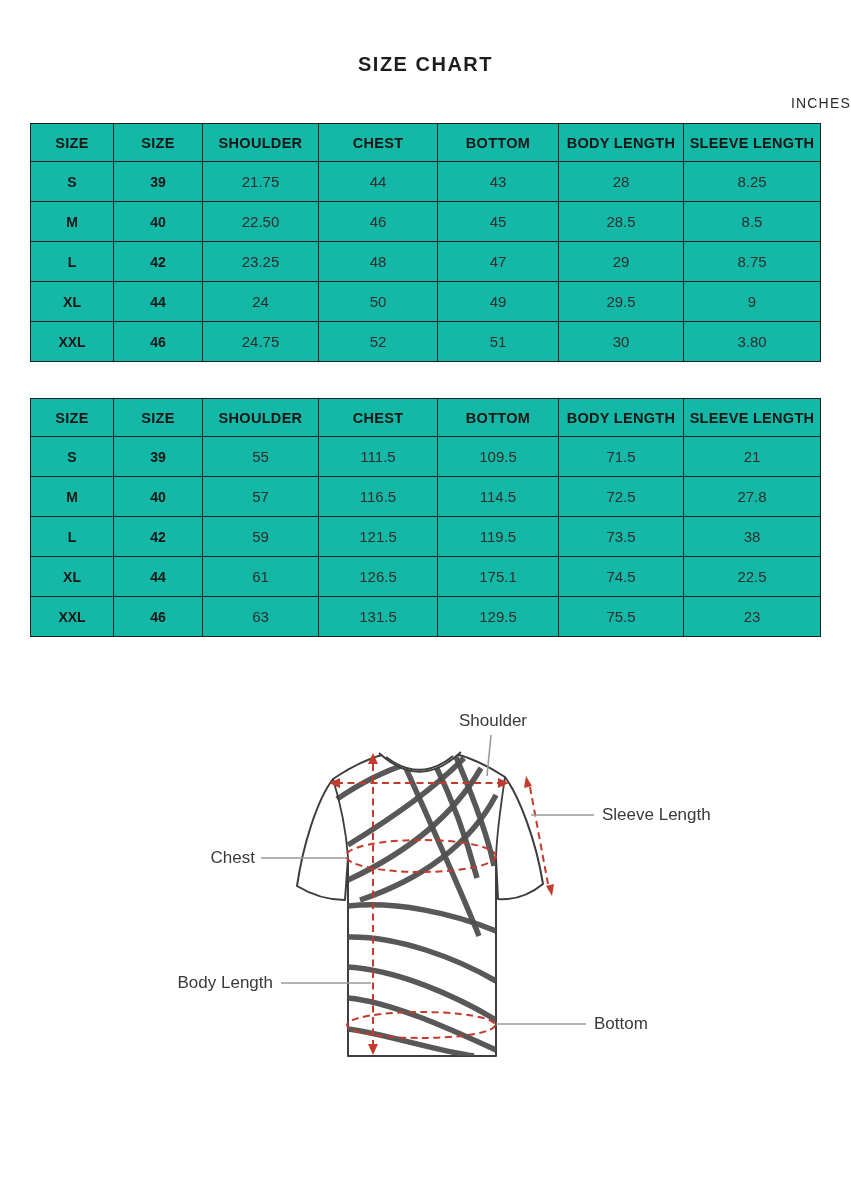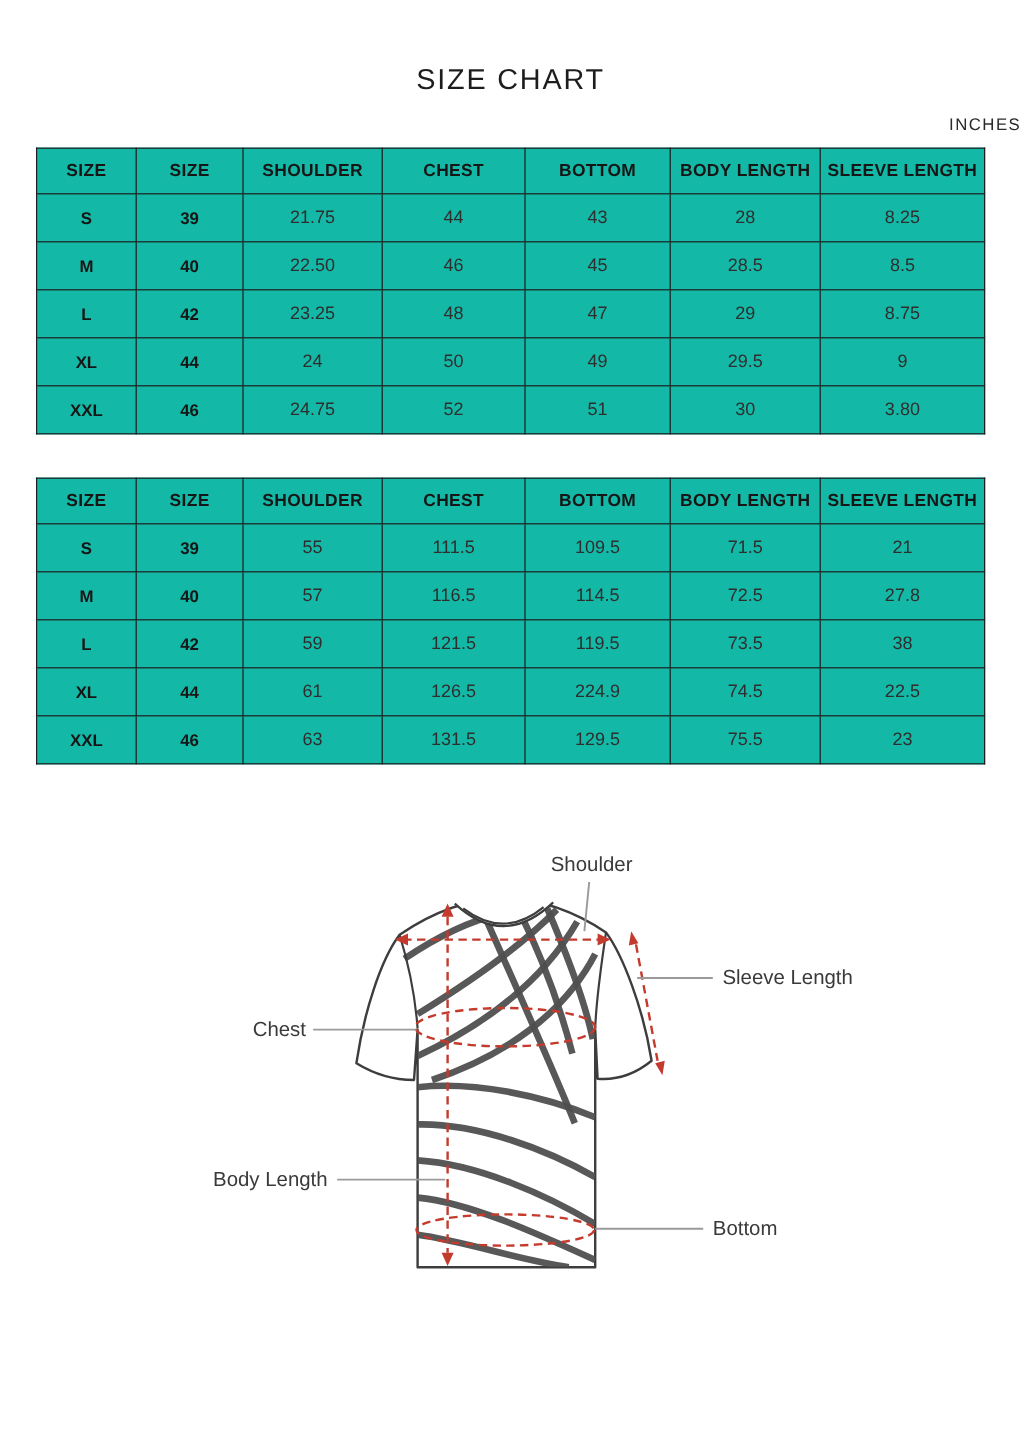--- a/index.html
+++ b/index.html
@@ -9,21 +9,21 @@
     font-family: "Liberation Sans", sans-serif;
     position: relative;
     overflow: hidden;
   }
   .page { position: absolute; inset: 0; width: 851px; height: 1200px; }
 
   
   .page-title {
     position: absolute; top: 53px; left: 0; width: 851px;
     text-align: center;
-    font-size: 24px; font-weight: normal; letter-spacing: 1.5px;
+    font-size: 20px; font-weight: bold; letter-spacing: 1.5px;
     color: #1d1d1d;
   }
   .unit-label {
     position: absolute; left: 0; width: 851px;
     text-align: right;
     font-size: 14px; letter-spacing: 1.2px;
     color: #2b2b2b;
   }
   #unit-inches { top: 95px; }
   #unit-centimeter { top: 370px; }
@@ -199,21 +199,21 @@
           <td>121.5</td>
           <td>119.5</td>
           <td>73.5</td>
           <td>38</td>
         </tr>
         <tr>
           <td class="b">XL</td>
           <td class="b">44</td>
           <td>61</td>
           <td>126.5</td>
-          <td>224.9</td>
+          <td>175.1</td>
           <td>74.5</td>
           <td>22.5</td>
         </tr>
         <tr>
           <td class="b">XXL</td>
           <td class="b">46</td>
           <td>63</td>
           <td>131.5</td>
           <td>129.5</td>
           <td>75.5</td>

